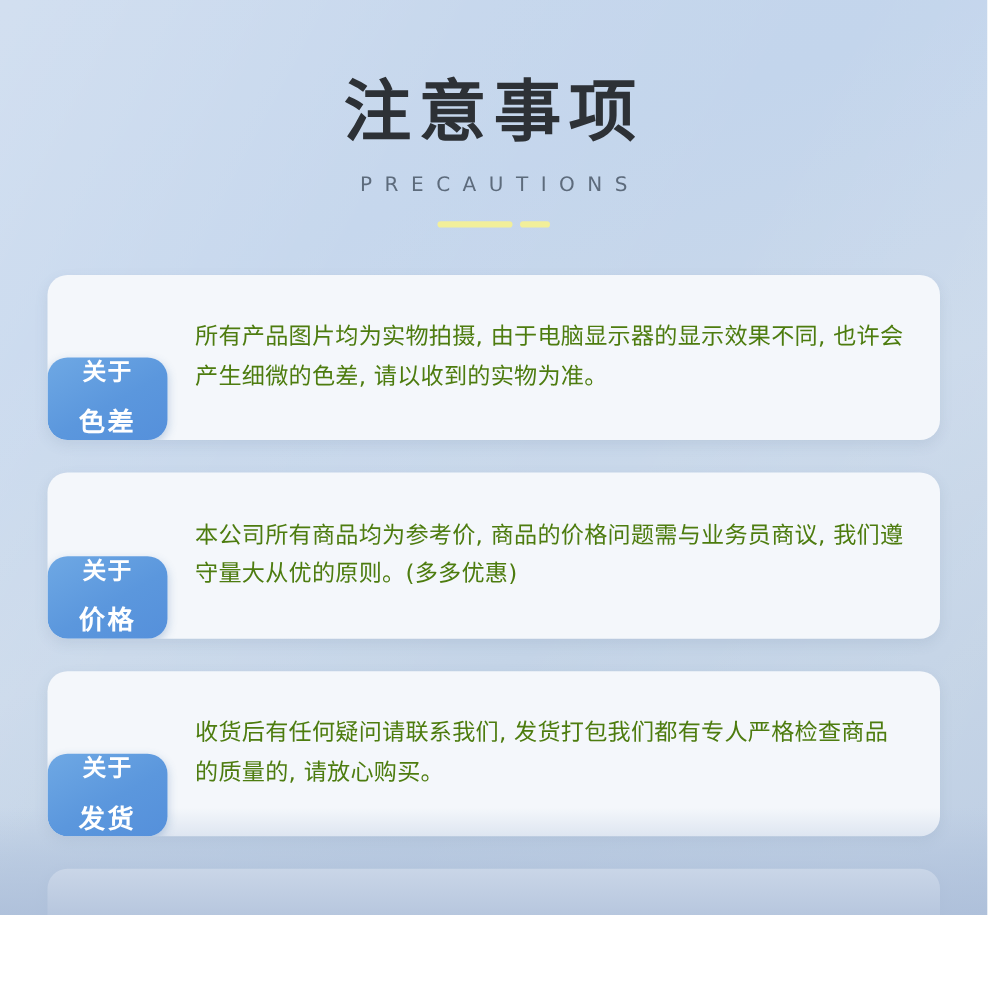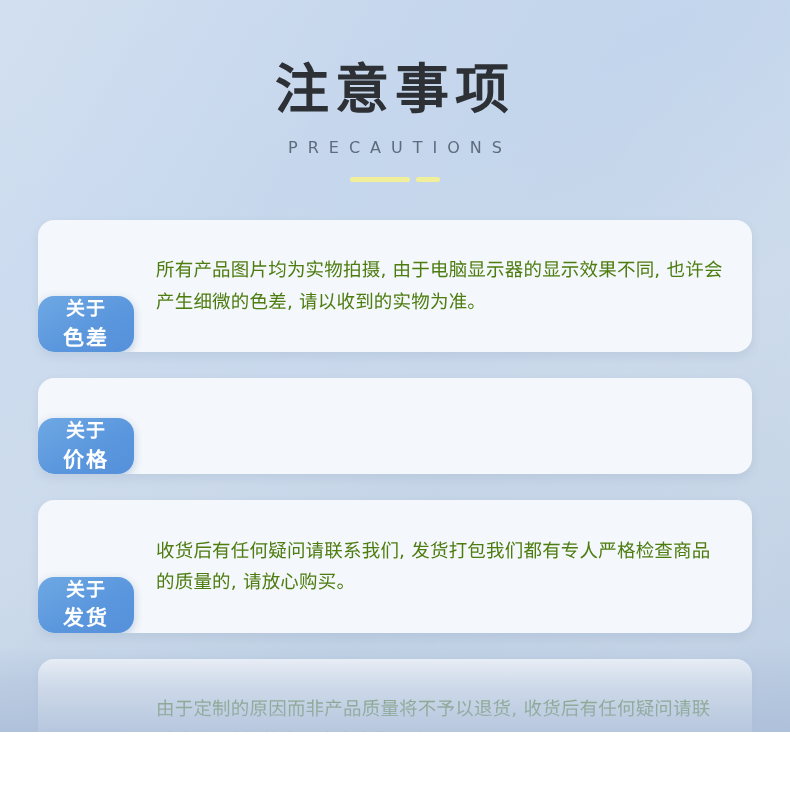--- a/index.html
+++ b/index.html
@@ -109,21 +109,21 @@
   }
   .tag .tag-top {
     font-size: 19px;
     font-weight: bold;
     letter-spacing: 1px;
   }
   .tag .tag-bottom {
     font-size: 21px;
     font-weight: bold;
     letter-spacing: 2px;
-    margin-top: 4px;
+    margin-top: 14px;
   }
   .content {
     flex: 1 1 auto;
     display: flex;
     align-items: center;
     padding: 16px 26px 16px 22px;
     box-sizing: border-box;
   }
   .content-text {
     font-size: 18.5px;
@@ -166,20 +166,23 @@
       <div class="content">
         <p class="content-text">所有产品图片均为实物拍摄, 由于电脑显示器的显示效果不同, 也许会产生细微的色差, 请以收到的实物为准。</p>
       </div>
     </div>
 
     <div class="row">
       <div class="tag">
         <span class="tag-top">关于</span>
         <span class="tag-bottom">价格</span>
       </div>
+      <div class="content">
+        <p class="content-text">本公司所有商品均为参考价, 商品的价格问题需与业务员商议, 我们遵守量大从优的原则。(多多优惠)</p>
+      </div>
     </div>
 
     <div class="row">
       <div class="tag">
         <span class="tag-top">关于</span>
         <span class="tag-bottom">发货</span>
       </div>
       <div class="content">
         <p class="content-text">收货后有任何疑问请联系我们, 发货打包我们都有专人严格检查商品的质量的, 请放心购买。</p>
       </div>

